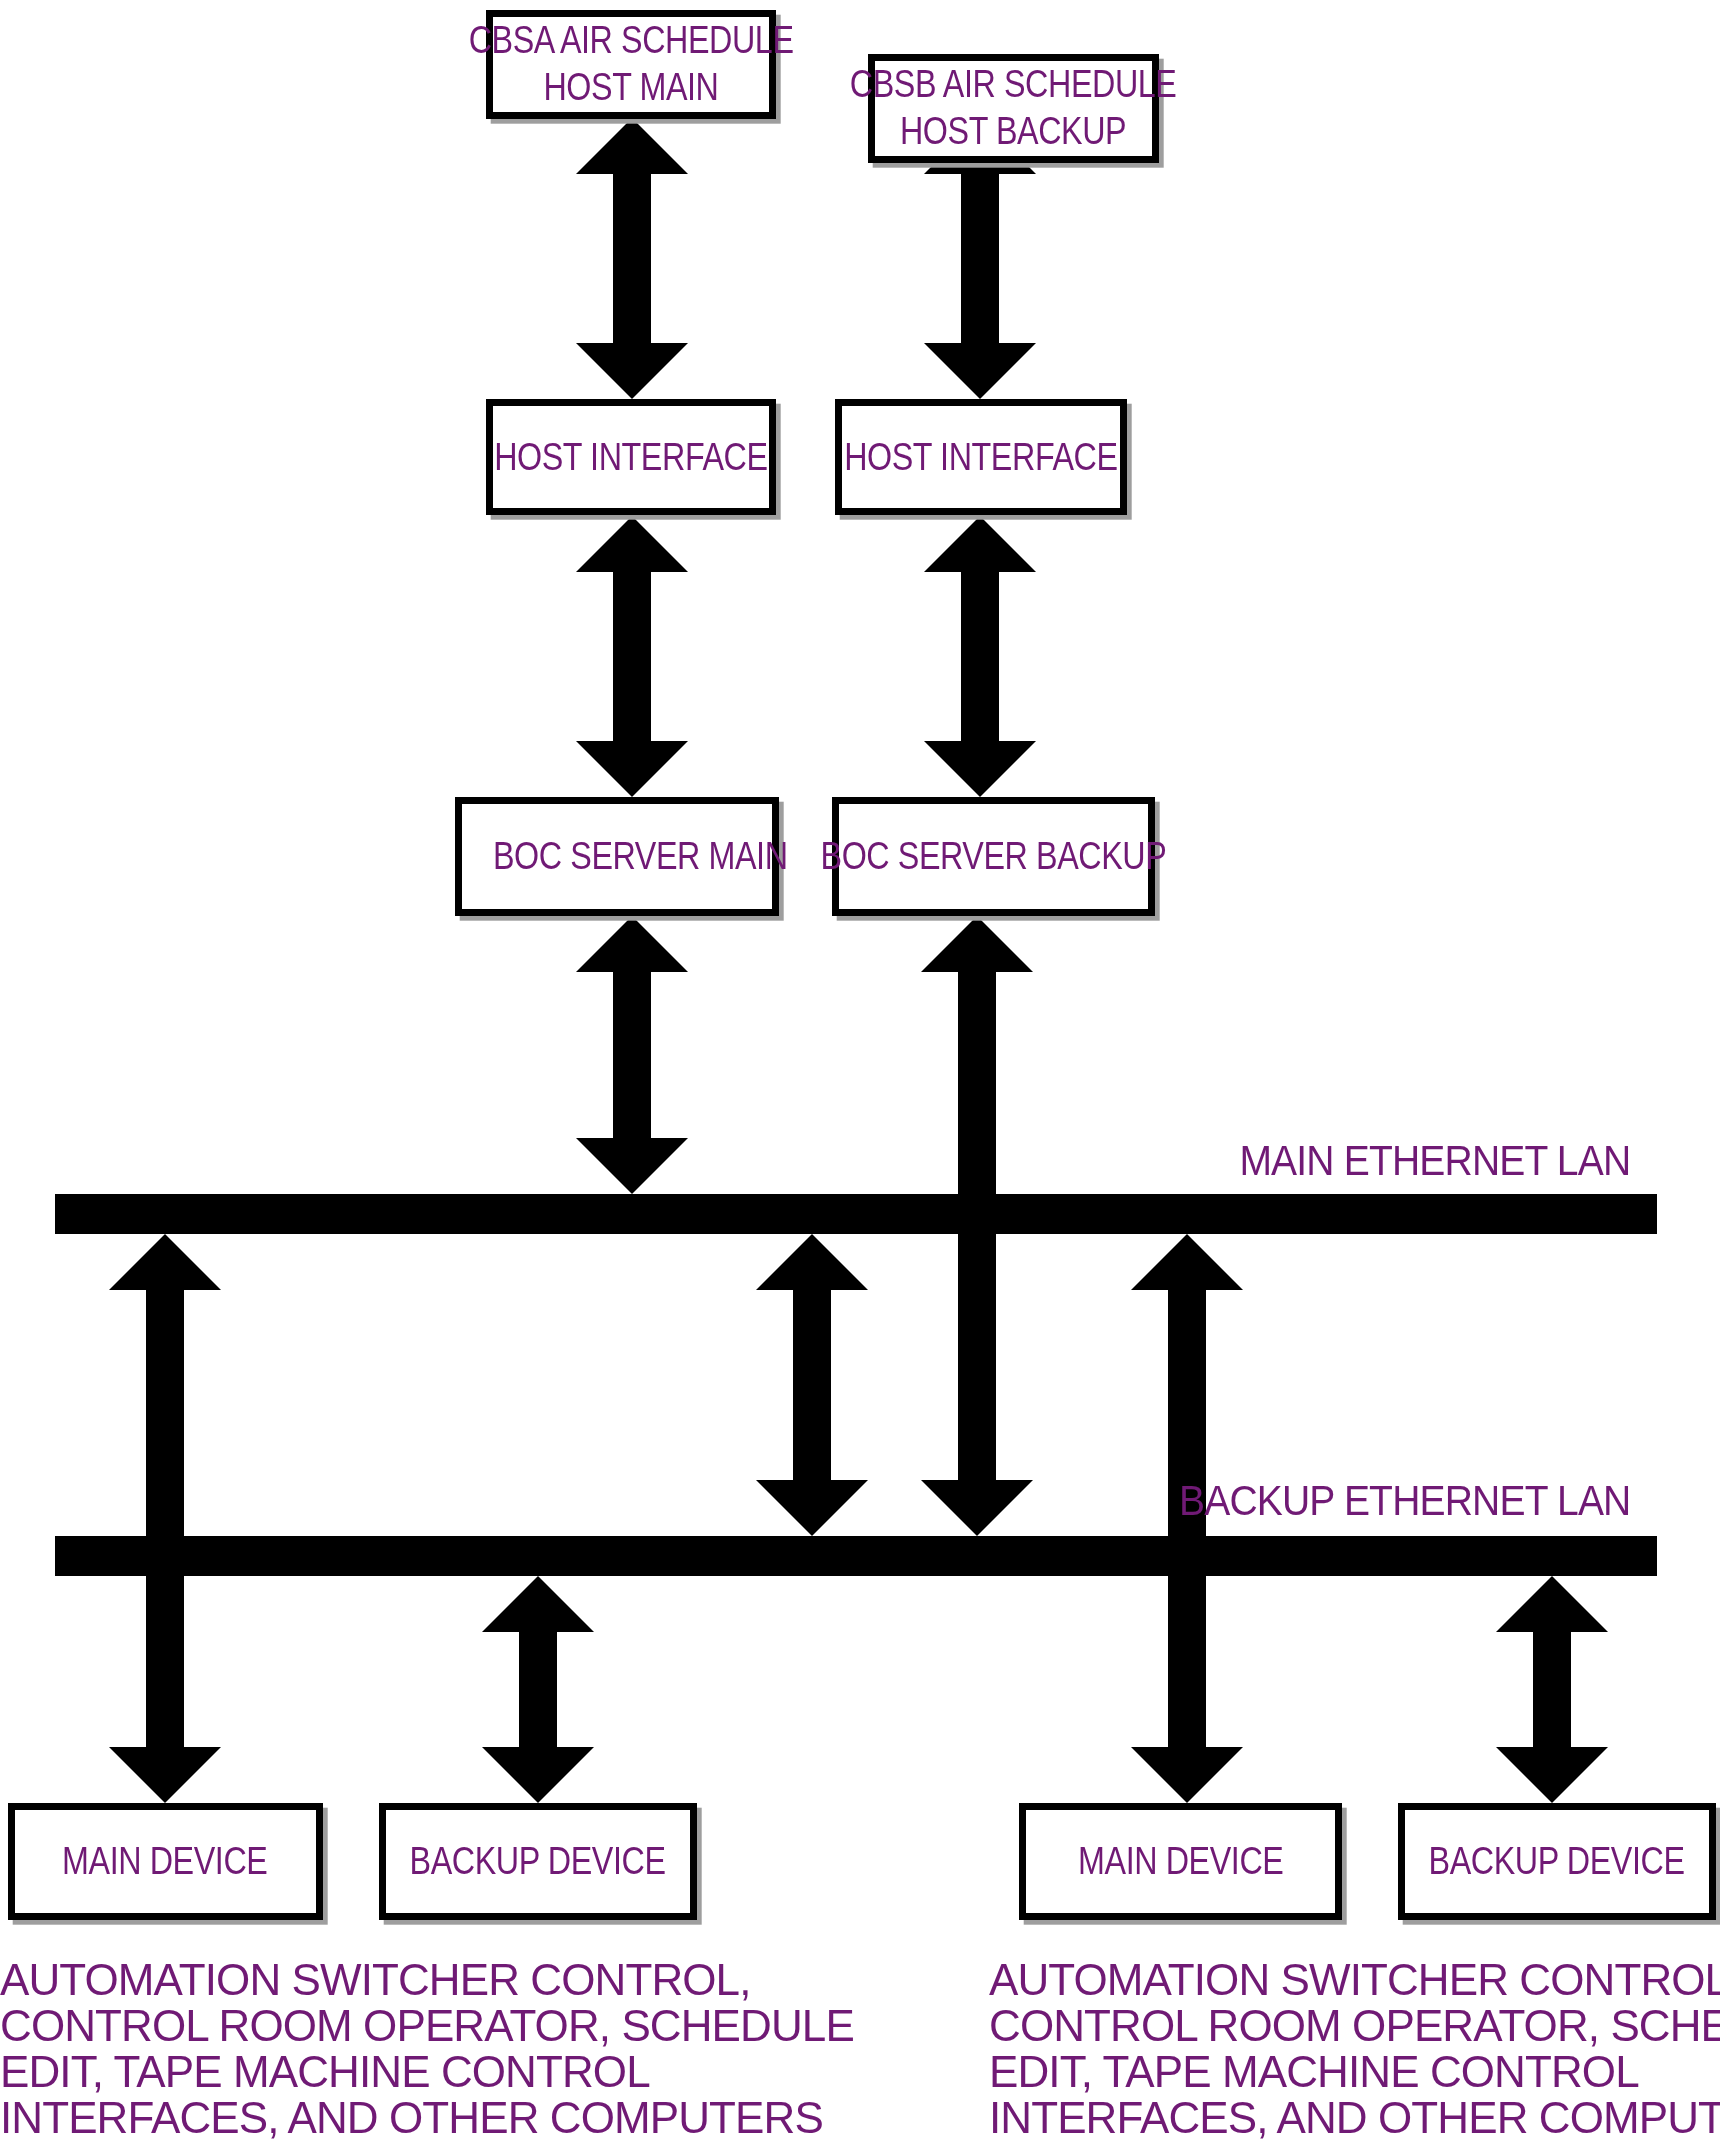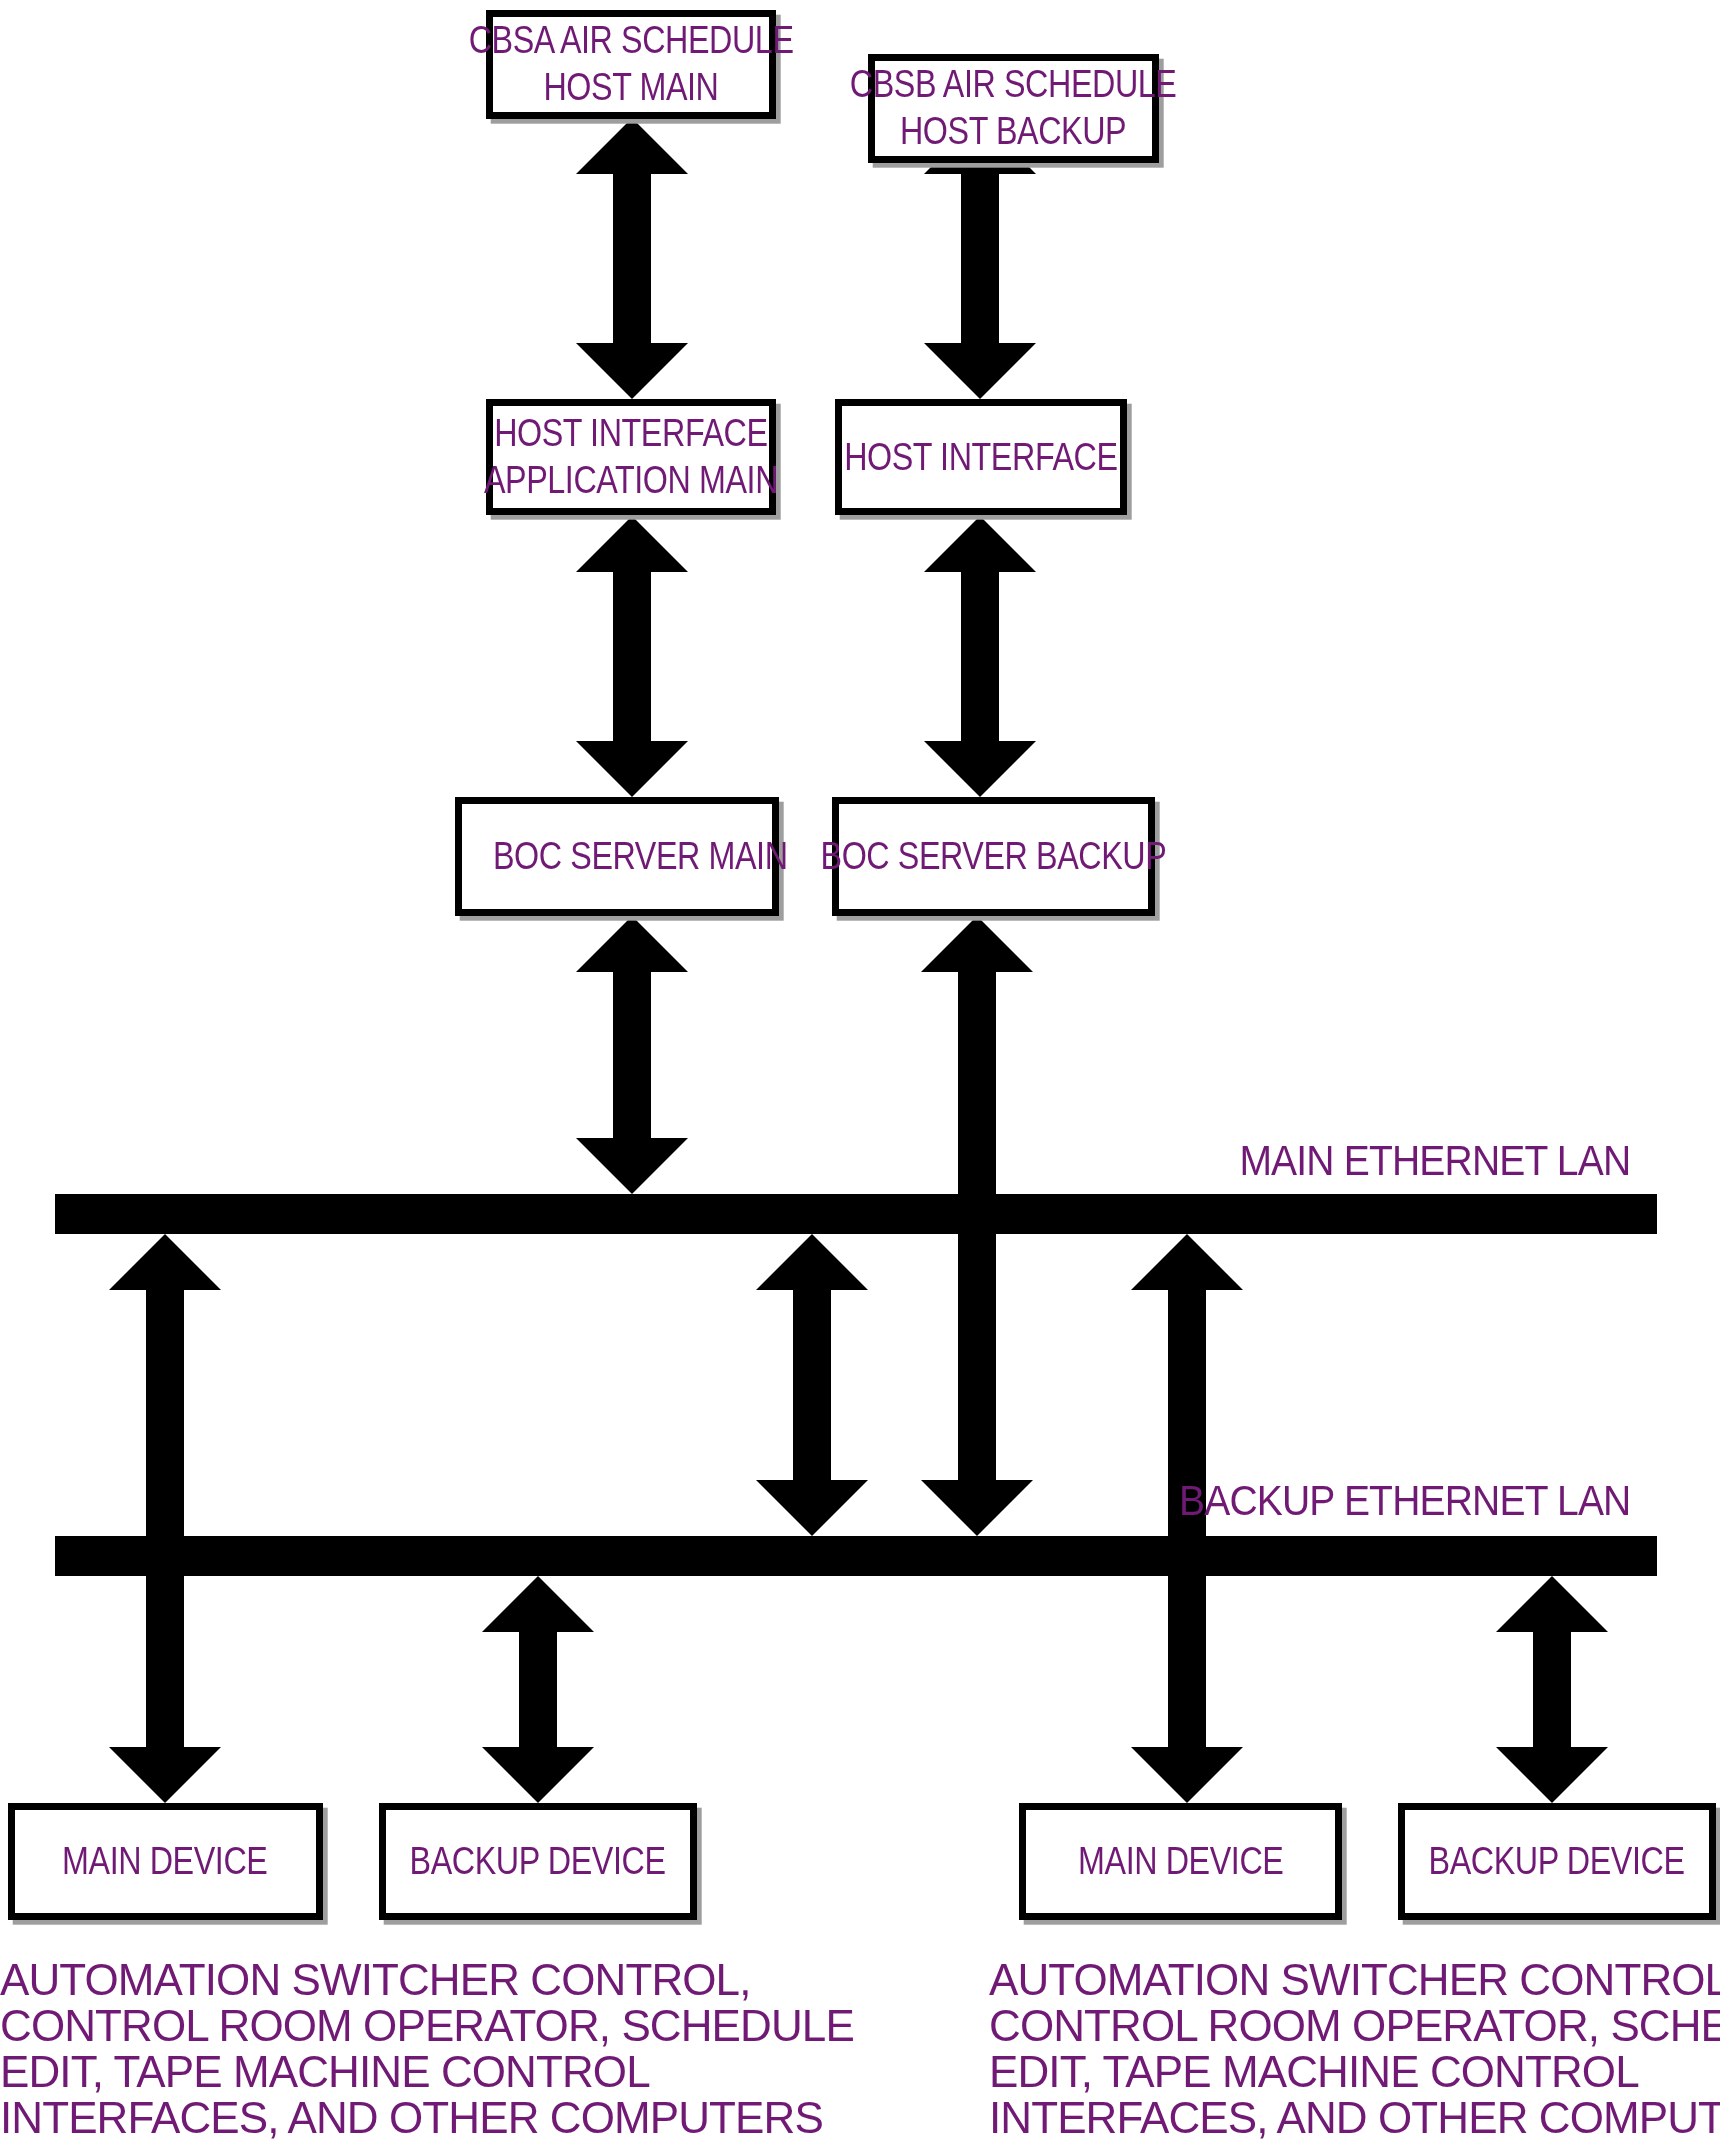--- a/index.html
+++ b/index.html
@@ -125,21 +125,20 @@
     <div class="tline"><span class="cond">CBSA AIR SCHEDULE</span></div>
     <div class="tline"><span class="cond">HOST MAIN</span></div>
   </div>
   <div class="node" id="n-cbsb">
     <div class="tline"><span class="cond">CBSB AIR SCHEDULE</span></div>
     <div class="tline"><span class="cond">HOST BACKUP</span></div>
   </div>
 
   <div class="node" id="n-hia-main">
     <div class="tline"><span class="cond">HOST INTERFACE</span></div>
-    <div class="tline"><span class="cond">APPLICATION MAIN</span></div>
   </div>
   <div class="node" id="n-hia-backup">
     <div class="tline"><span class="cond">HOST INTERFACE</span></div>
   </div>
 
   <div class="node" id="n-boc-main">
     <div class="tline"><span class="cond">BOC SERVER MAIN</span></div>
   </div>
   <div class="node" id="n-boc-backup">
     <div class="tline"><span class="cond">BOC SERVER BACKUP</span></div>

